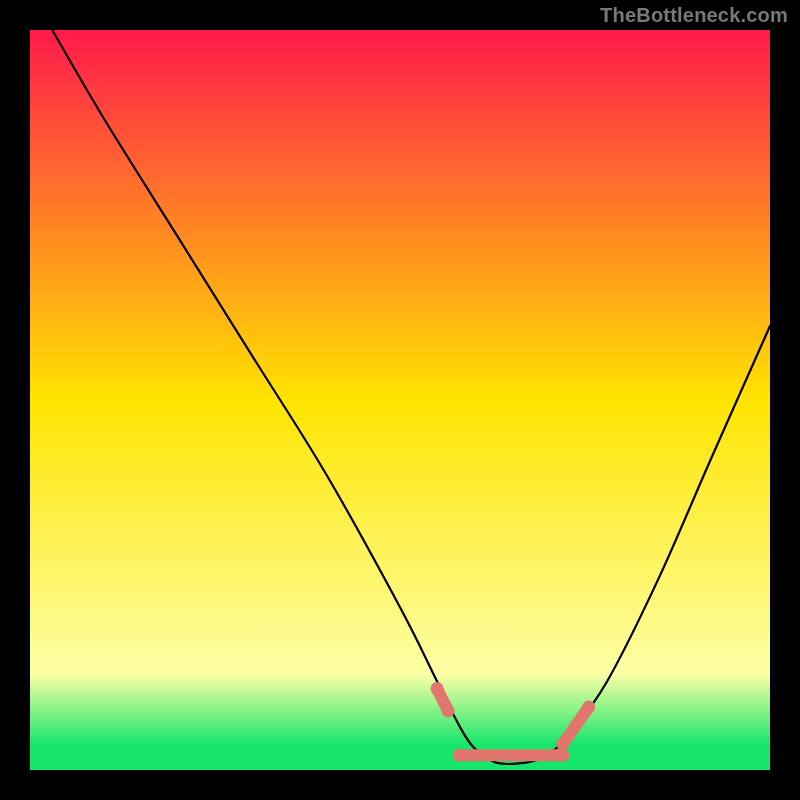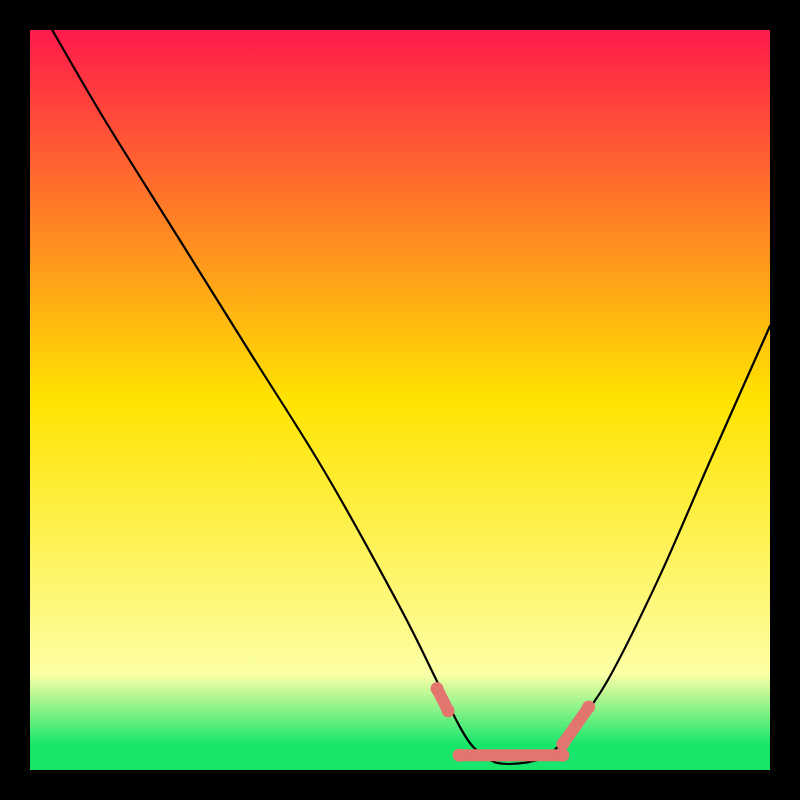--- a/index.html
+++ b/index.html
@@ -31,20 +31,21 @@
     position: absolute;
     left: 0;
     top: 0;
     display: block;
   }
 </style>
 </head>
 <body>
 
 <div class="stage">
+  <div class="watermark">TheBottleneck.com</div>
 
   <svg id="plot" width="800" height="800" viewBox="0 0 800 800">
     <defs>
       <linearGradient id="bg-grad" x1="0" y1="0" x2="0" y2="1">
           <stop offset="0%" stop-color="#ff1a4b"></stop>
           <stop offset="50%" stop-color="#ffe400"></stop>
           <stop offset="87%" stop-color="#fdffa6"></stop>
           <stop offset="96.5%" stop-color="#18e66b"></stop>
           <stop offset="100%" stop-color="#18e66b"></stop>
         </linearGradient>

